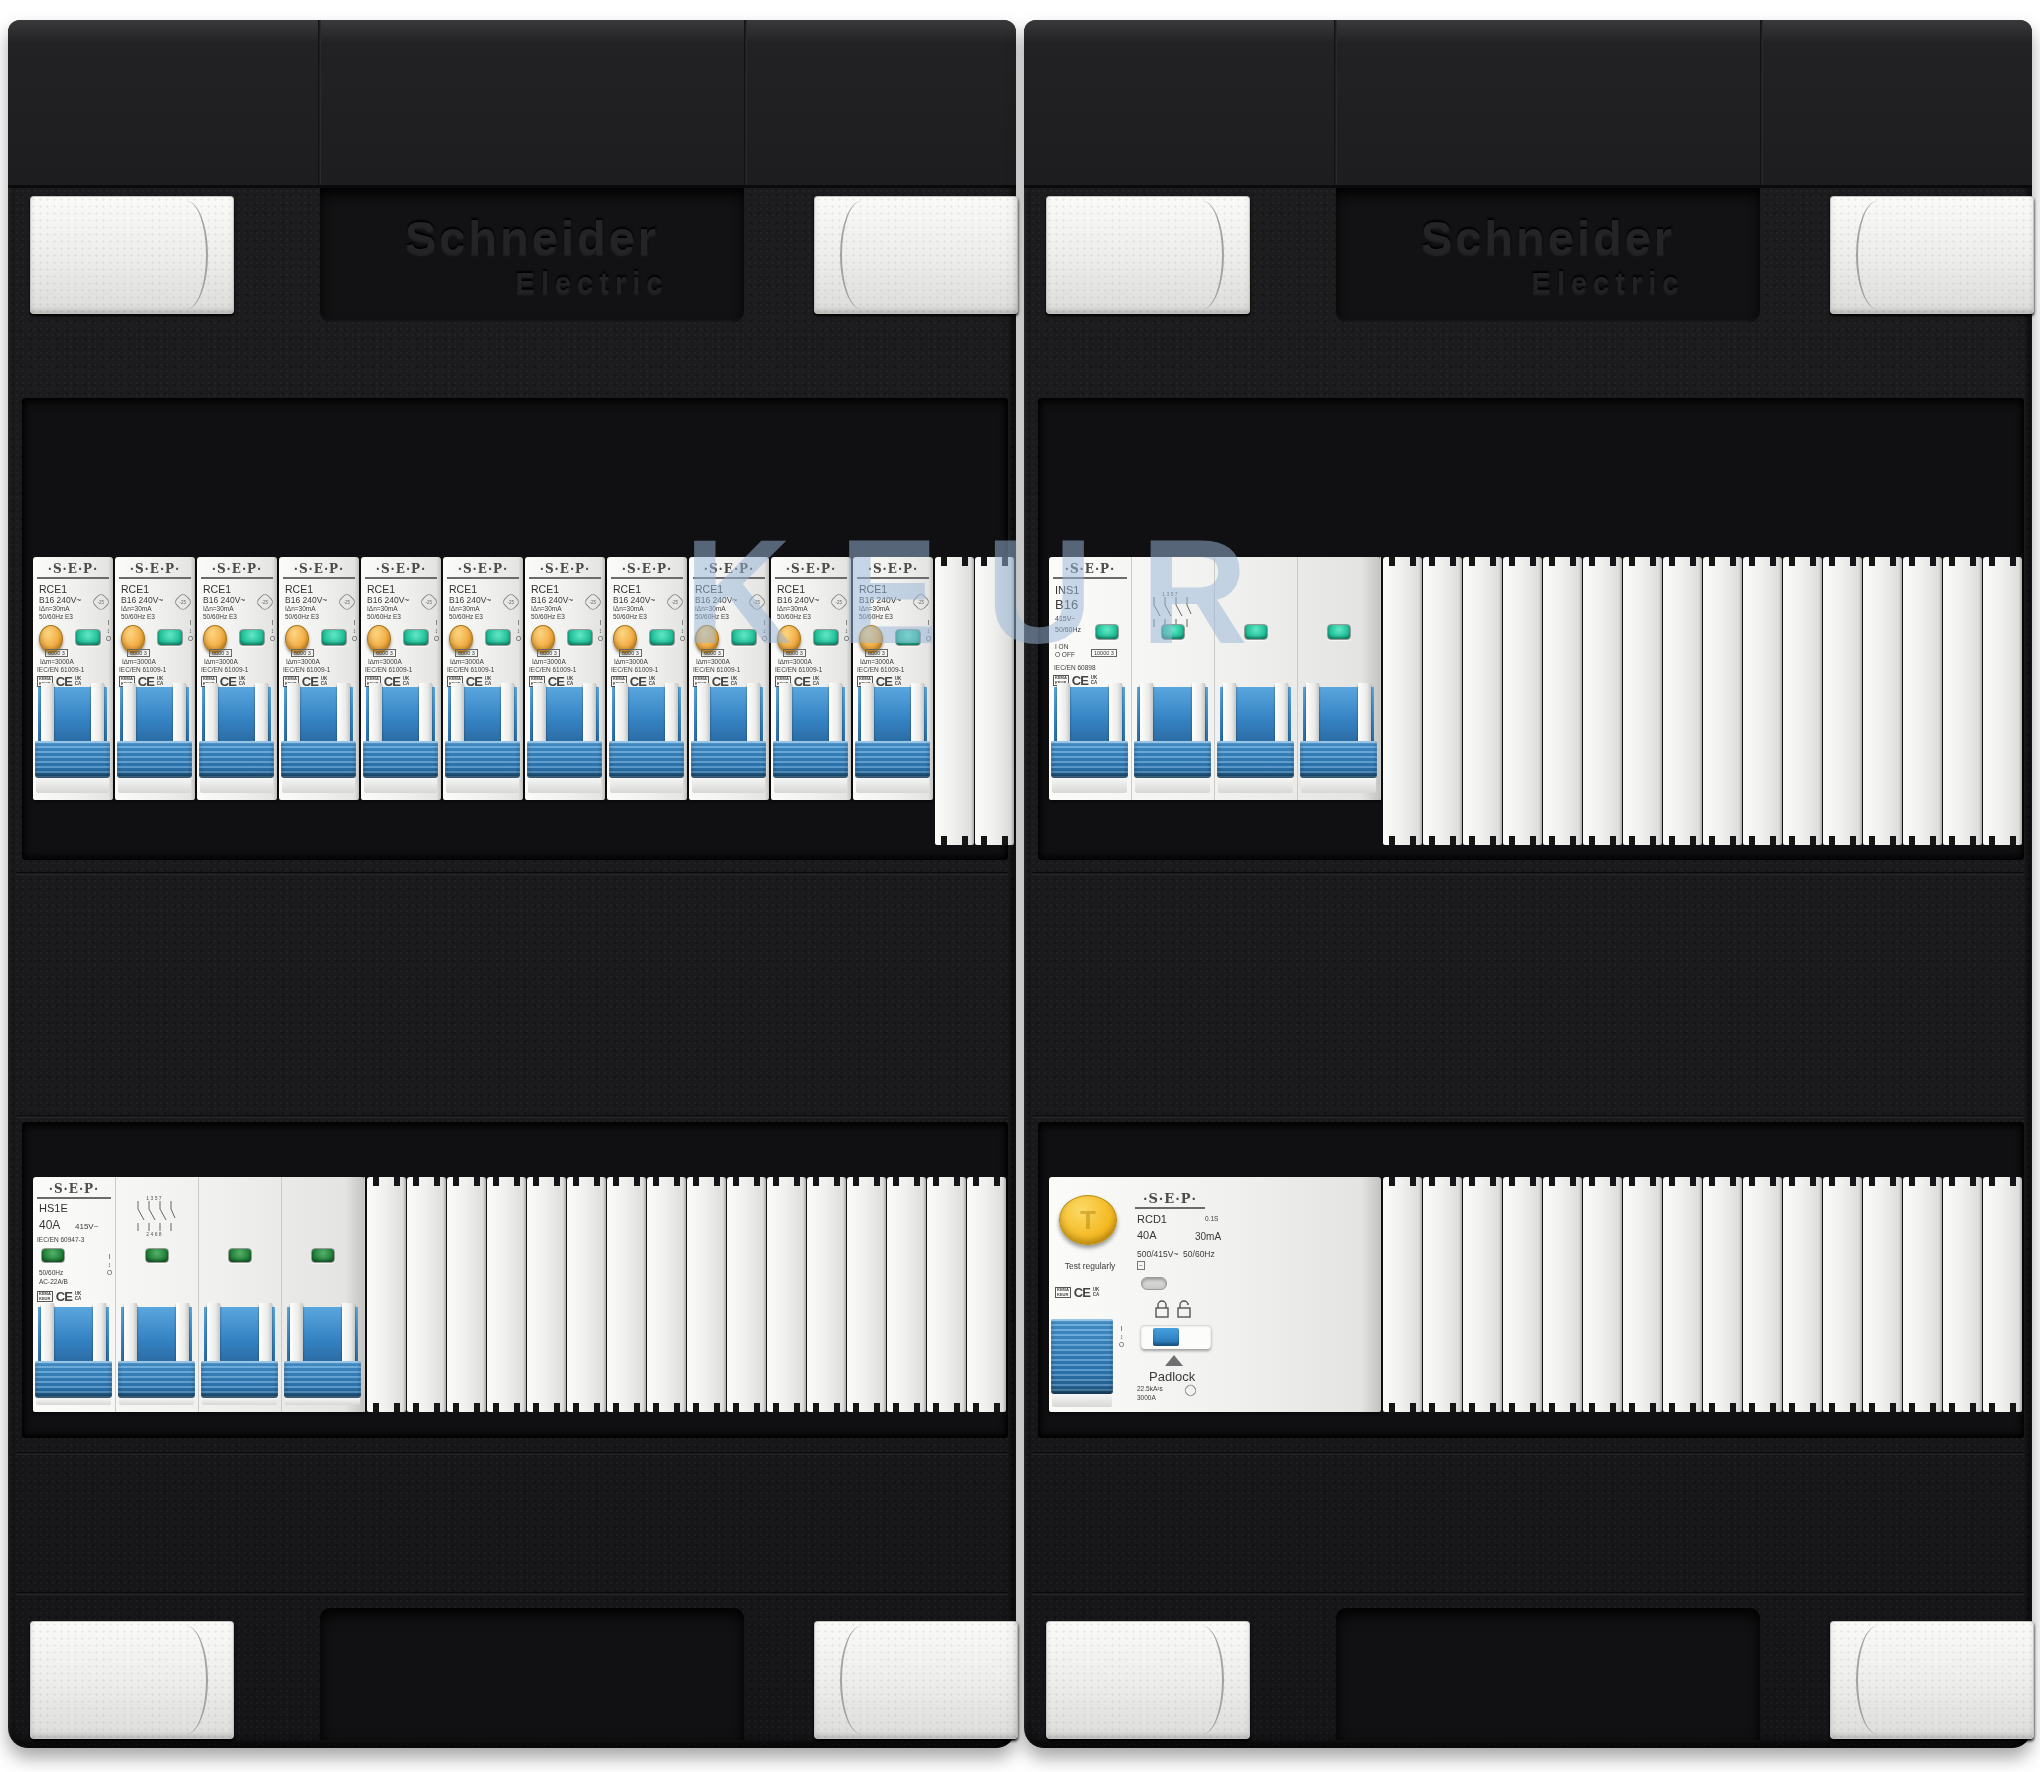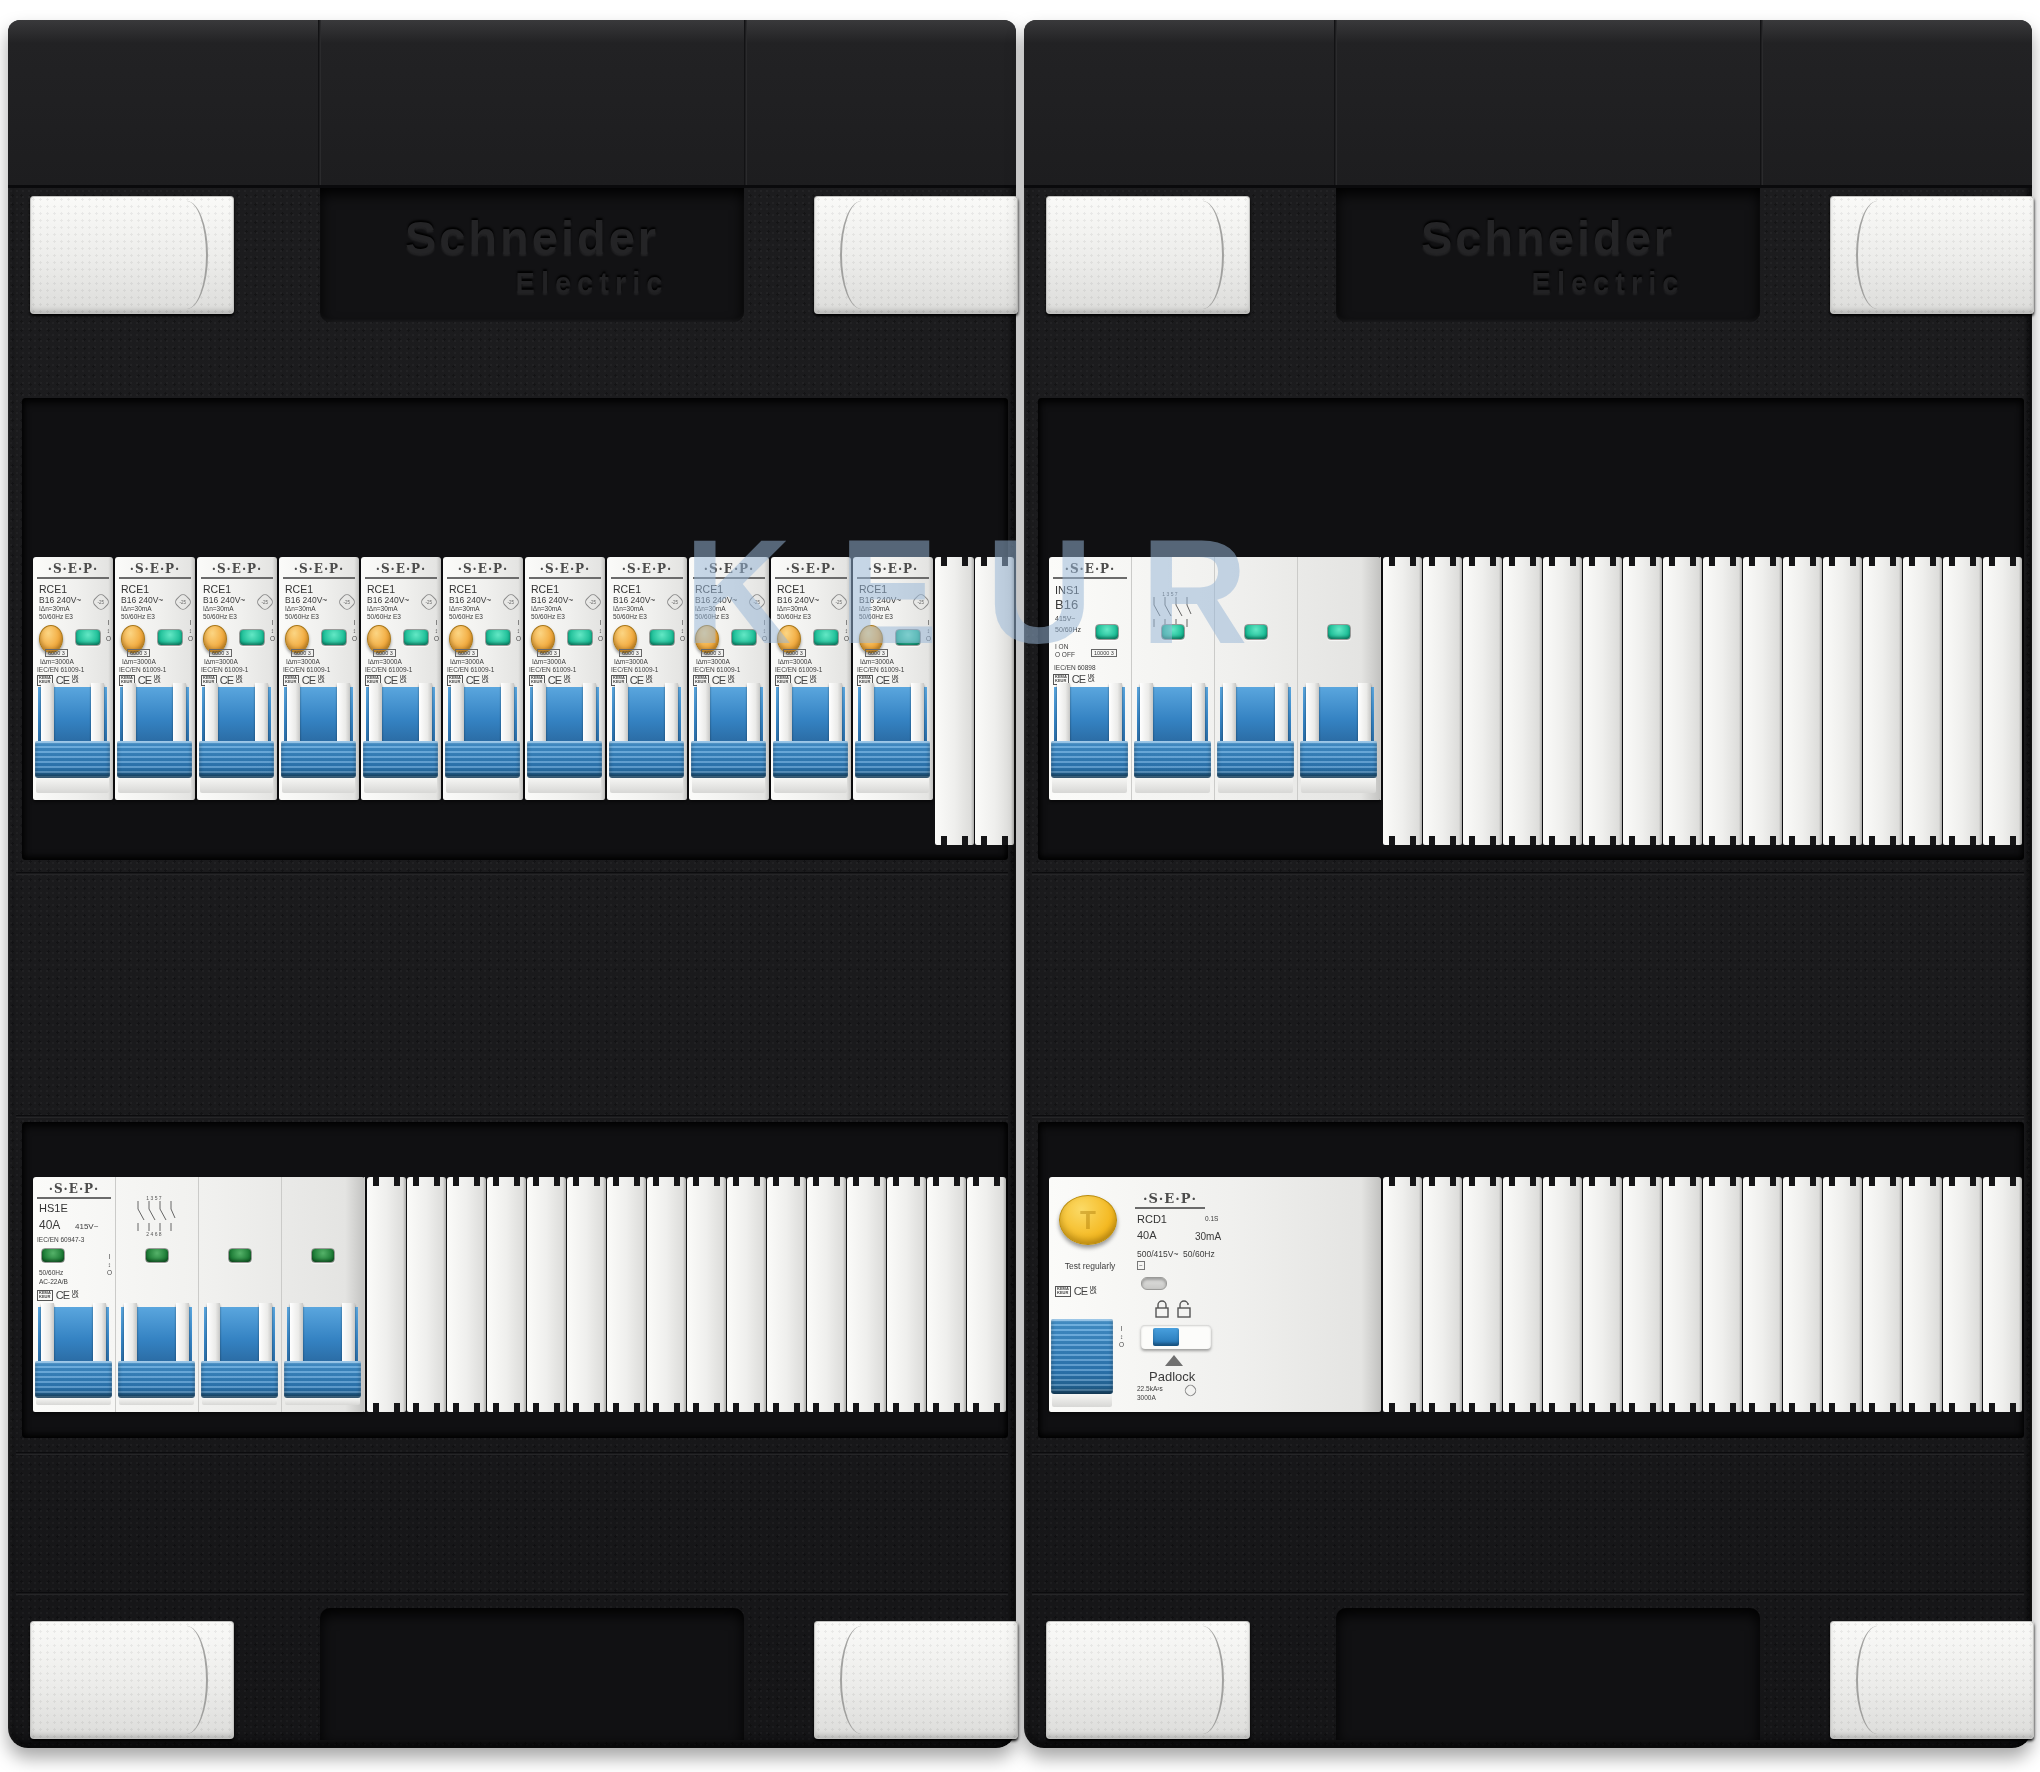--- a/index.html
+++ b/index.html
@@ -91,21 +91,21 @@
   box-shadow:inset 0 -2px 3px rgba(0,0,0,.35),0 1px 1px rgba(255,255,255,.7)}
 .win.teal{background:radial-gradient(circle at 50% 32%,#63e8c5,#1cbd96 68%,#0f9a7a)}
 .win.green{background:radial-gradient(circle at 50% 32%,#55b269,#1d7c36 68%,#125a25)}
 .win.gray{background:linear-gradient(180deg,#e0e0de,#c9c9c7);box-shadow:inset 0 2px 3px rgba(0,0,0,.3)}
 .io-col{position:absolute;display:flex;flex-direction:column;align-items:center;
   font-size:6.5px;line-height:8px;color:#4a4a4a}
 .brk-box{position:absolute;font-size:5.5px;border:1px solid #666;padding:0 2px;white-space:nowrap}
 .marks{position:absolute;display:flex;align-items:center;gap:3px}
 .kema{border:1px solid #555;display:flex;flex-direction:column;font-size:4px;line-height:4.5px;
   padding:0 1px;font-weight:bold;color:#444}
-.ce{font-size:11px;font-weight:normal;letter-spacing:-1px;color:#444}
+.ce{font-size:13px;font-weight:bold;letter-spacing:-1px;color:#444}
 .ukca{display:flex;flex-direction:column;font-size:4.5px;line-height:4.5px;font-weight:bold;color:#444}
 .hexa{position:absolute;width:14px;height:14px;border:1px solid #888;border-radius:5px;
   transform:rotate(45deg);display:flex;align-items:center;justify-content:center}
 .hexa span{transform:rotate(-45deg);font-size:4.5px;color:#666}
 
 .btn-test{position:absolute;width:24px;height:28px;border-radius:50%;border:1px solid #a87617;
   background:radial-gradient(ellipse at 38% 28%,#fbd583,#f2a93c 62%,#cf8a20);
   box-shadow:0 2px 3px rgba(0,0,0,.4),inset 0 -3px 4px rgba(0,0,0,.25)}
 .btn-yellow{position:absolute;width:58px;height:50px;border-radius:50%;border:1px solid #b88a0a;
   background:radial-gradient(ellipse at 38% 28%,#fbda66,#f4b820 64%,#d29408);

